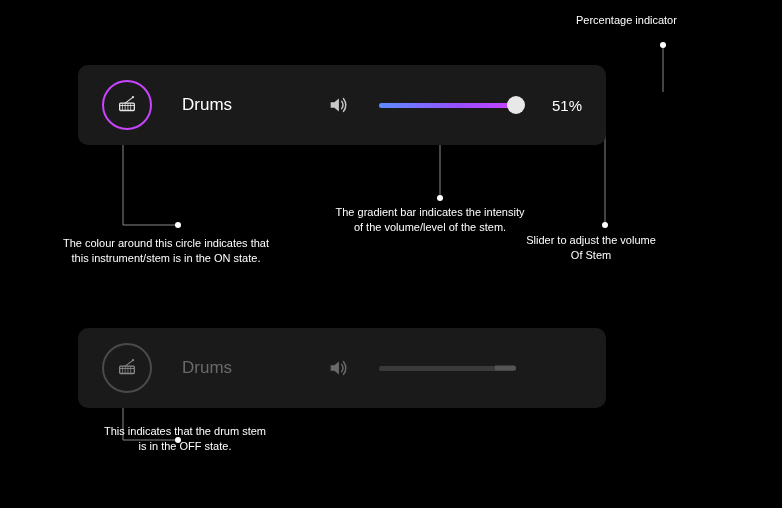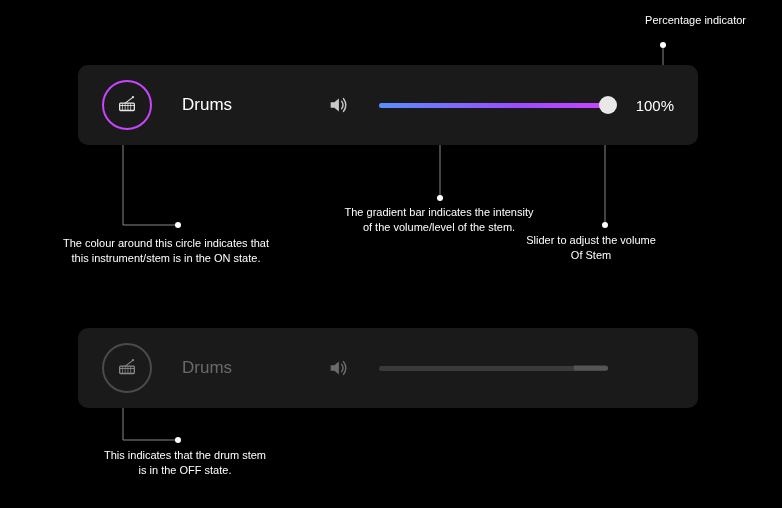--- a/index.html
+++ b/index.html
@@ -9,21 +9,21 @@
     height: 508px;
     font-family: -apple-system, BlinkMacSystemFont, "Segoe UI", Arial, sans-serif;
     color: #fff;
     position: relative;
     overflow: hidden;
   }
 
   .stem-card {
     position: absolute;
     left: 78px;
-    width: 620px;
+    width: 528px;
     height: 80px;
     background: #1a1a1a;
     border-radius: 10px;
     display: flex;
     align-items: center;
     padding: 0 24px;
   }
   .stem-card.on  { top: 65px; }
   .stem-card.off { top: 328px; }
 
@@ -144,29 +144,29 @@
 
   <path d="M 123 400 L 123 440 L 178 440"></path>
 </svg>
 
 <div class="dot" style="left:660px; top:42px"></div>
 <div class="dot" style="left:175px; top:222px"></div>
 <div class="dot" style="left:437px; top:195px"></div>
 <div class="dot" style="left:602px; top:222px"></div>
 <div class="dot" style="left:175px; top:437px"></div>
 
-<div class="annot" style="left:576px; top:13px; width:170px; text-align:right">Percentage indicator</div>
+<div class="annot" style="left:576px; top:13px; width:170px; text-align:left">Percentage indicator</div>
 
 <div class="annot" style="left:36px; top:236px; width:260px">The colour around this circle indicates that<br>this instrument/stem is in the ON state.</div>
 
-<div class="annot" style="left:334px; top:205px; width:210px">The gradient bar indicates the intensity<br>of the volume/level of the stem.</div>
+<div class="annot" style="left:325px; top:205px; width:210px">The gradient bar indicates the intensity<br>of the volume/level of the stem.</div>
 
 <div class="annot" style="left:516px; top:233px; width:150px">Slider to adjust the volume<br>Of Stem</div>
 
-<div class="annot" style="left:85px; top:448px; width:200px">This indicates that the drum stem<br>is in the OFF state.</div>
+<div class="annot" style="left:85px; top:424px; width:200px">This indicates that the drum stem<br>is in the OFF state.</div>
 
 <div class="stem-card on">
   <div class="instrument-toggle on">
     <svg class="icon-drum" viewBox="0 0 24 24">
       <rect x="4" y="10" width="16" height="8" rx="1" fill="none" stroke="#e8e8e8" stroke-width="1.4"></rect>
       <line x1="4" y1="12.5" x2="20" y2="12.5" stroke="#e8e8e8" stroke-width="1"></line>
       <line x1="7" y1="10" x2="7" y2="18" stroke="#e8e8e8" stroke-width="0.8"></line>
       <line x1="10" y1="10" x2="10" y2="18" stroke="#e8e8e8" stroke-width="0.8"></line>
       <line x1="13" y1="10" x2="13" y2="18" stroke="#e8e8e8" stroke-width="0.8"></line>
       <line x1="16" y1="10" x2="16" y2="18" stroke="#e8e8e8" stroke-width="0.8"></line>
@@ -179,21 +179,21 @@
     <svg class="icon-speaker" viewBox="0 0 24 24">
       <path d="M4 9 L4 15 L8 15 L13 19 L13 5 L8 9 Z" fill="#c8c8c8"></path>
       <path d="M16 8 Q19 12 16 16" stroke="#c8c8c8" stroke-width="1.6" fill="none" stroke-linecap="round"></path>
       <path d="M18 5 Q23 12 18 19" stroke="#c8c8c8" stroke-width="1.6" fill="none" stroke-linecap="round"></path>
     </svg>
   </div>
   <div class="slider-wrap">
     <div class="slider-track"></div>
     <div class="slider-thumb"></div>
   </div>
-  <div class="percent">100%</div>
+  <div class="percent">51%</div>
 </div>
 
 <div class="stem-card off">
   <div class="instrument-toggle off">
     <svg class="icon-drum" viewBox="0 0 24 24">
       <rect x="4" y="10" width="16" height="8" rx="1" fill="none" stroke="#8a8a8a" stroke-width="1.4"></rect>
       <line x1="4" y1="12.5" x2="20" y2="12.5" stroke="#8a8a8a" stroke-width="1"></line>
       <line x1="7" y1="10" x2="7" y2="18" stroke="#8a8a8a" stroke-width="0.8"></line>
       <line x1="10" y1="10" x2="10" y2="18" stroke="#8a8a8a" stroke-width="0.8"></line>
       <line x1="13" y1="10" x2="13" y2="18" stroke="#8a8a8a" stroke-width="0.8"></line>

